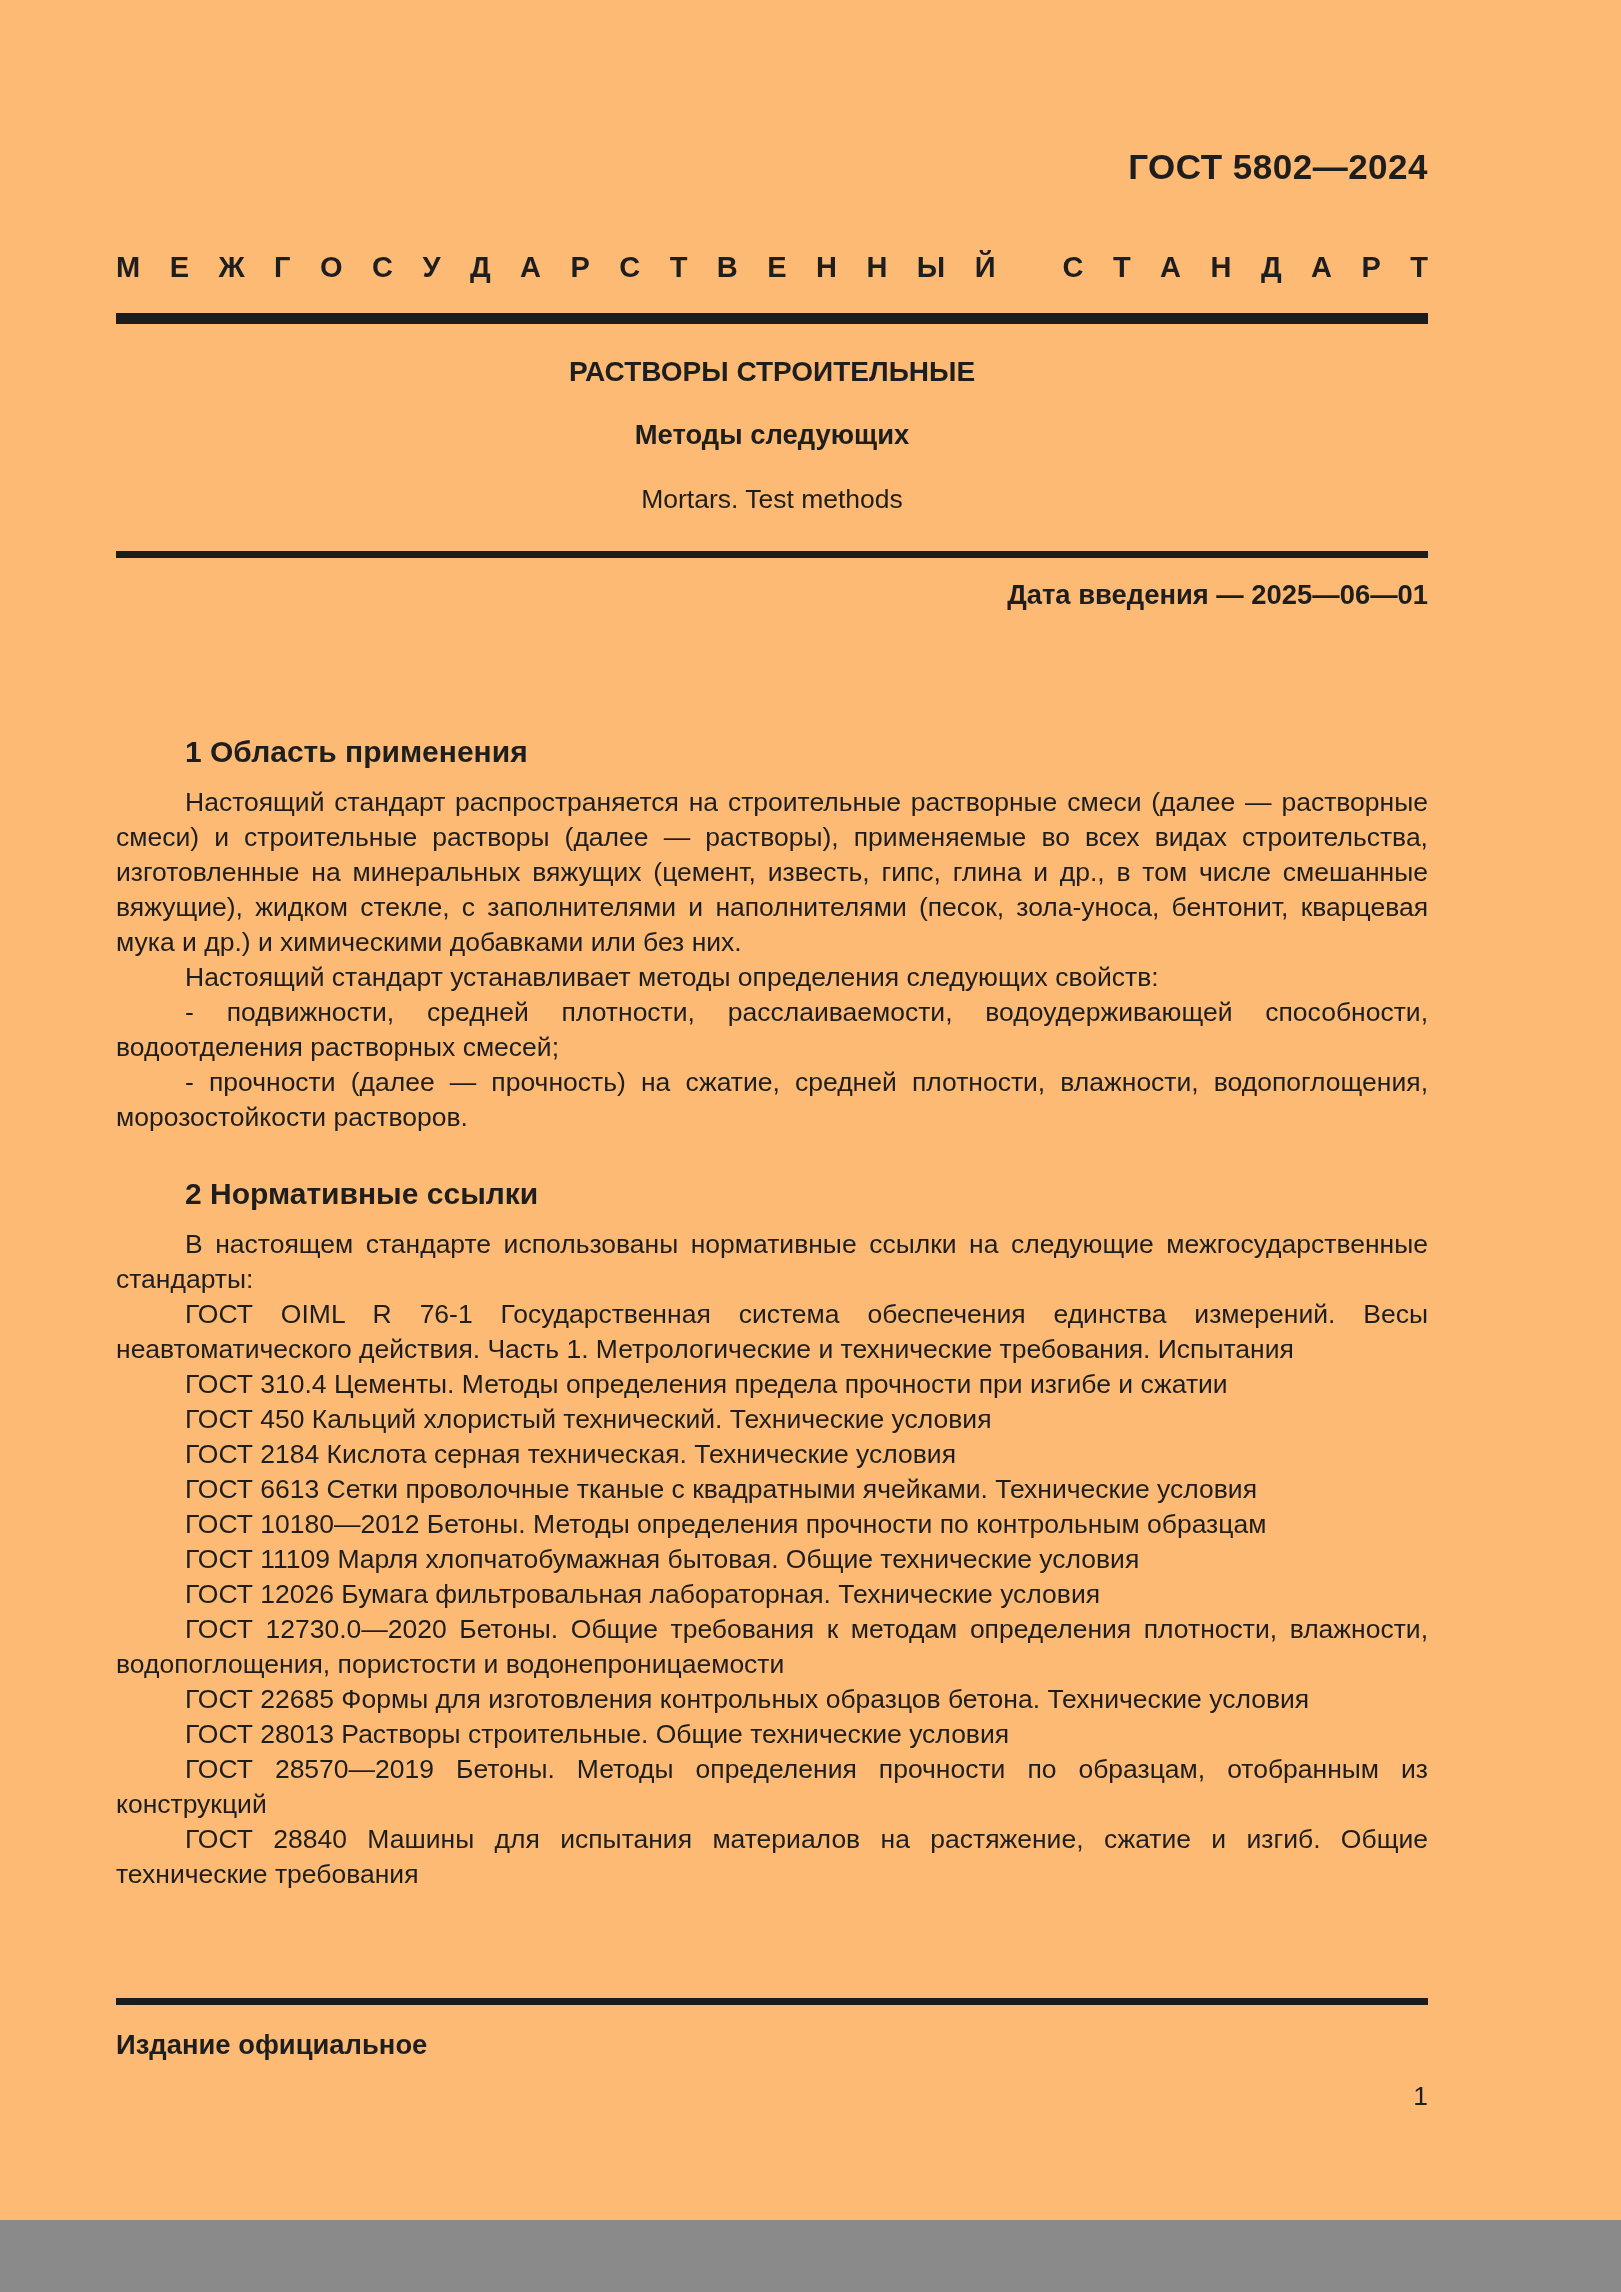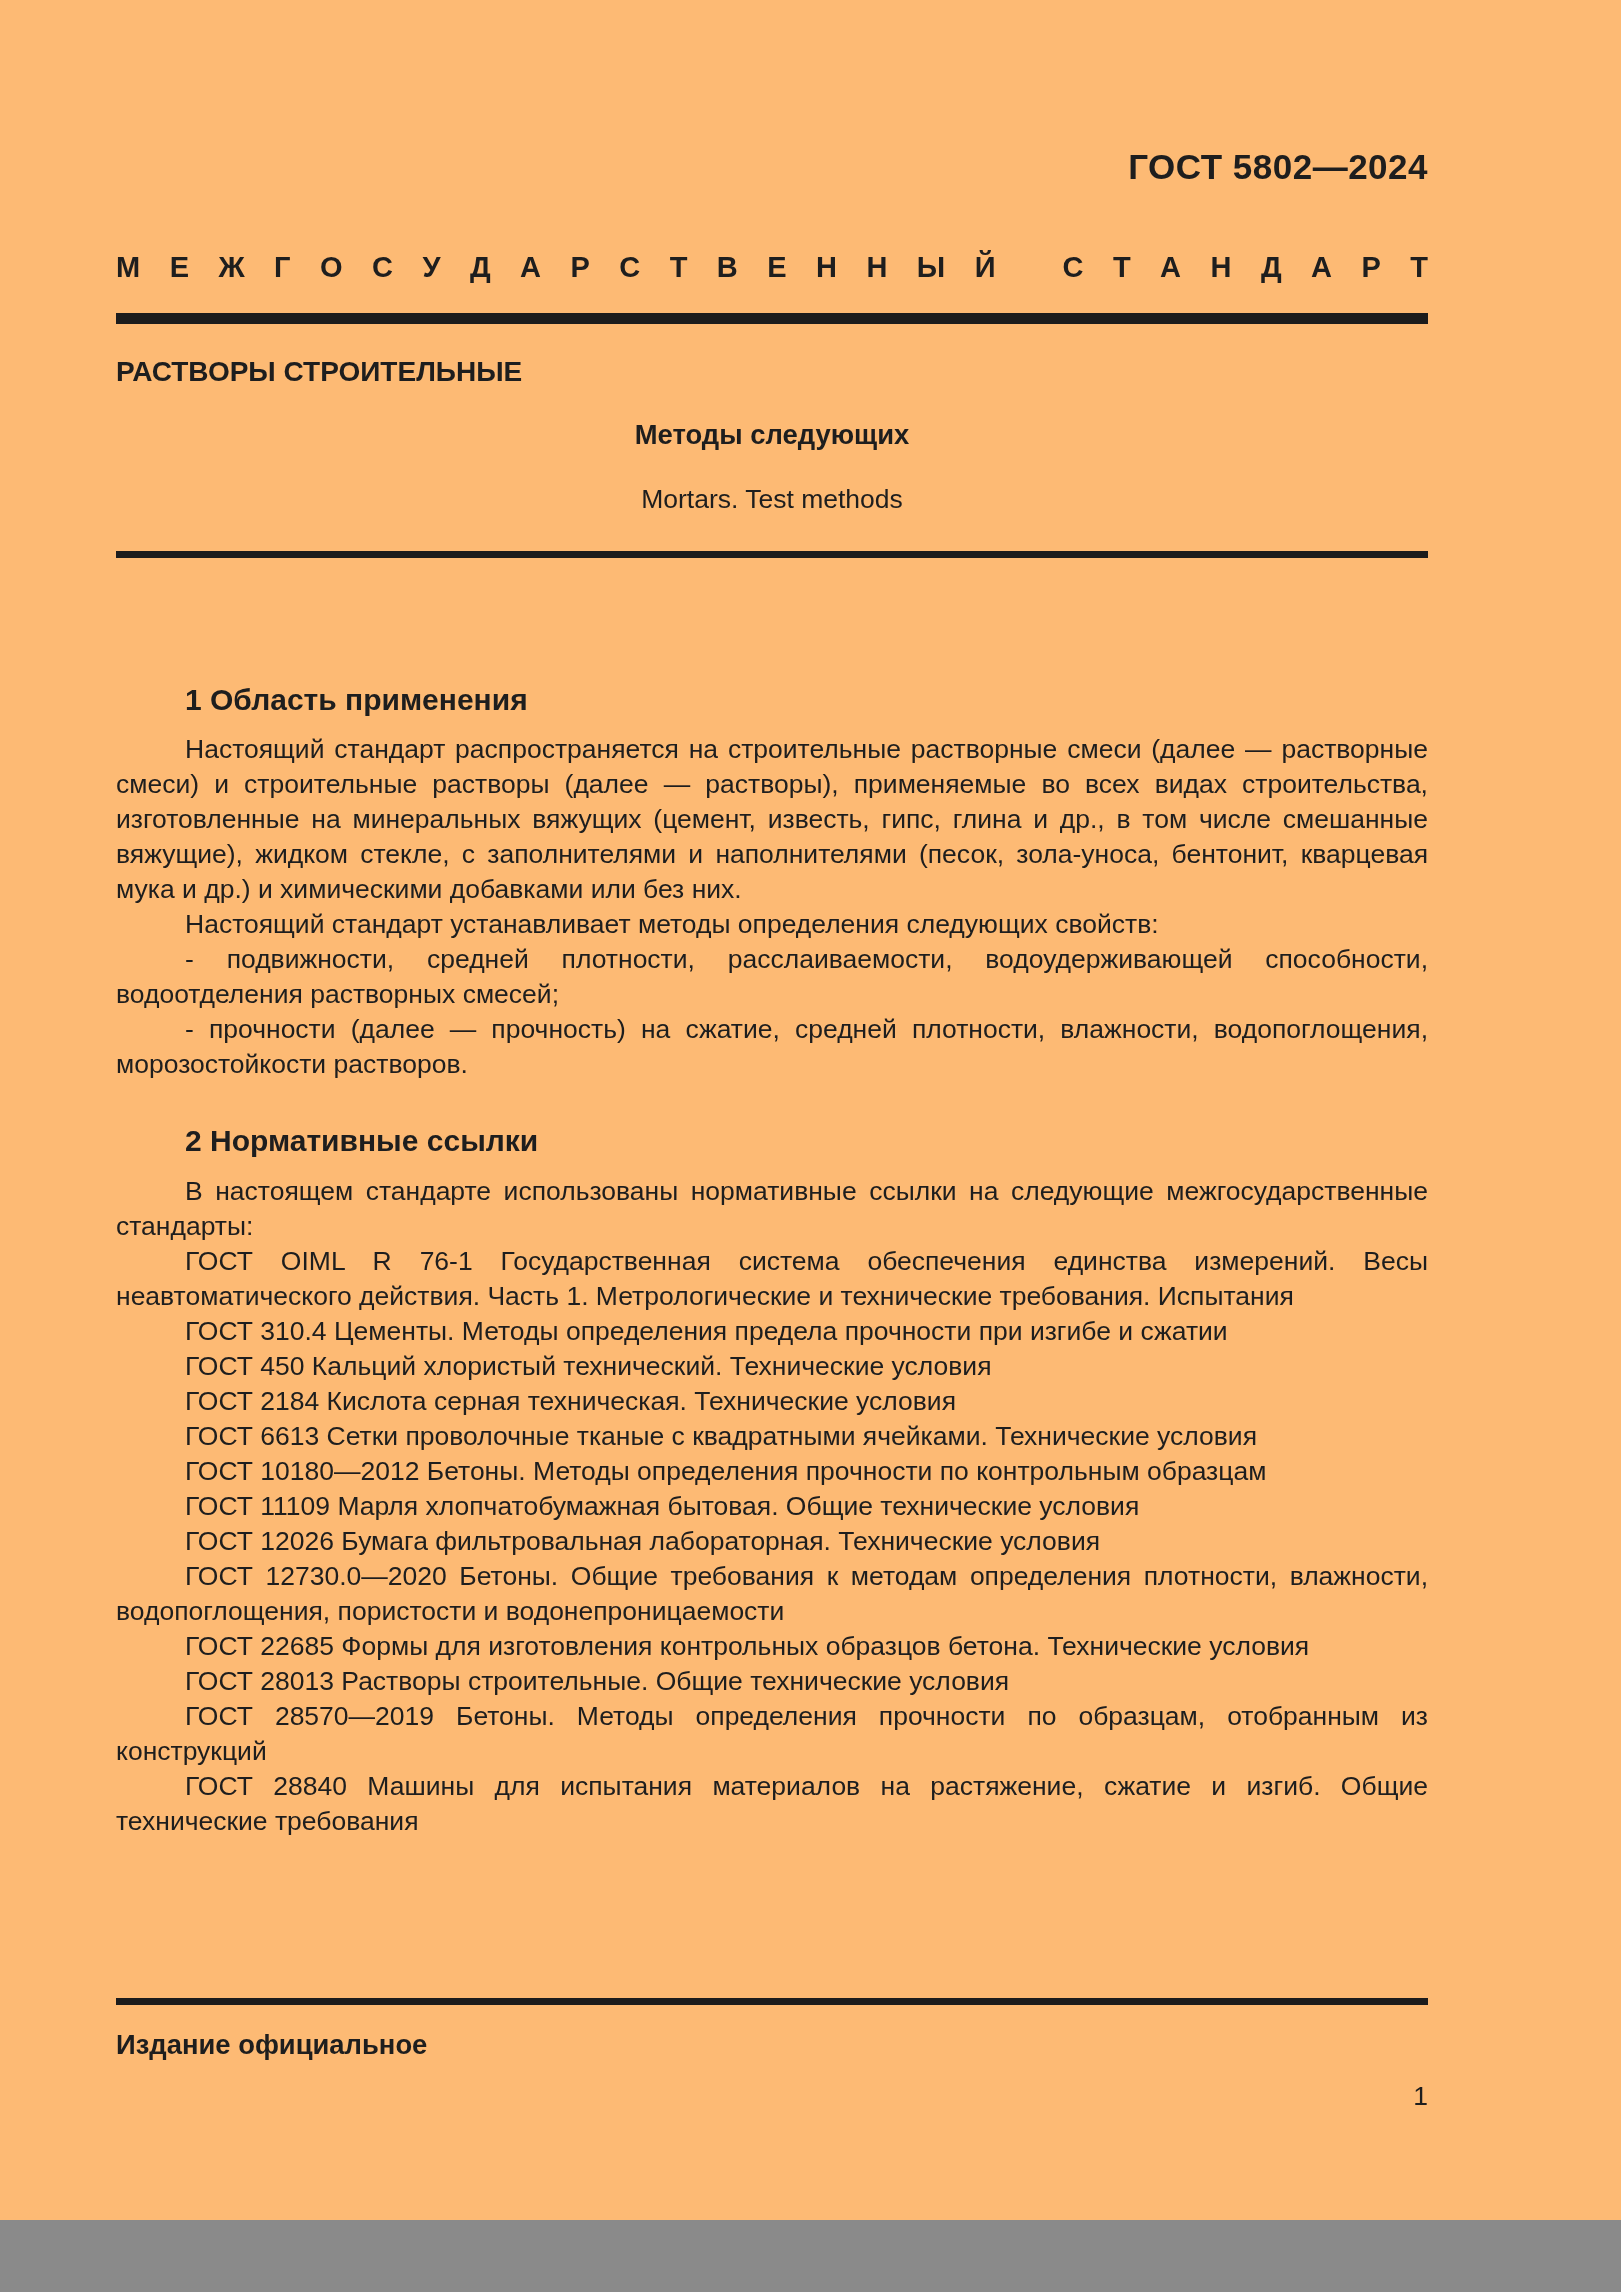--- a/index.html
+++ b/index.html
@@ -39,21 +39,21 @@
     height: 10.8px;
     background: #1c1c1c;
     margin-top: 31px;
   }
   .rule-mid {
     height: 6.9px;
     background: #1c1c1c;
   }
   .doc-title {
     margin-top: 33px;
-    text-align: left;
+    text-align: center;
     font-size: 28px;
     font-weight: bold;
     line-height: 1.1;
   }
   .doc-subtitle {
     margin-top: 32px;
     text-align: center;
     font-size: 27.4px;
     font-weight: bold;
     line-height: 1.1;
@@ -121,20 +121,21 @@
   <div class="rule-thick"></div>
 
   <div class="doc-title">РАСТВОРЫ СТРОИТЕЛЬНЫЕ</div>
 
   <div class="doc-subtitle">Методы следующих</div>
 
   <div class="doc-subtitle-en">Mortars. Test methods</div>
 
   <div class="rule-mid sep-rule"></div>
 
+  <div class="effective-date">Дата введения — 2025—06—01</div>
 
   <div>
     <div class="section-heading h-scope">1 Область применения</div>
     <div class="body-text">
       <p class="para">Настоящий стандарт распространяется на строительные растворные смеси (далее — растворные смеси) и строительные растворы (далее — растворы), применяемые во всех видах строительства, изготовленные на минеральных вяжущих (цемент, известь, гипс, глина и др., в том числе смешанные вяжущие), жидком стекле, с заполнителями и наполнителями (песок, зола-уноса, бентонит, кварцевая мука и др.) и химическими добавками или без них.</p>
       <p class="para">Настоящий стандарт устанавливает методы определения следующих свойств:</p>
       <p class="para">- подвижности, средней плотности, расслаиваемости, водоудерживающей способности, водоотделения растворных смесей;</p>
       <p class="para">- прочности (далее — прочность) на сжатие, средней плотности, влажности, водопоглощения, морозостойкости растворов.</p>
     </div>
   </div>

